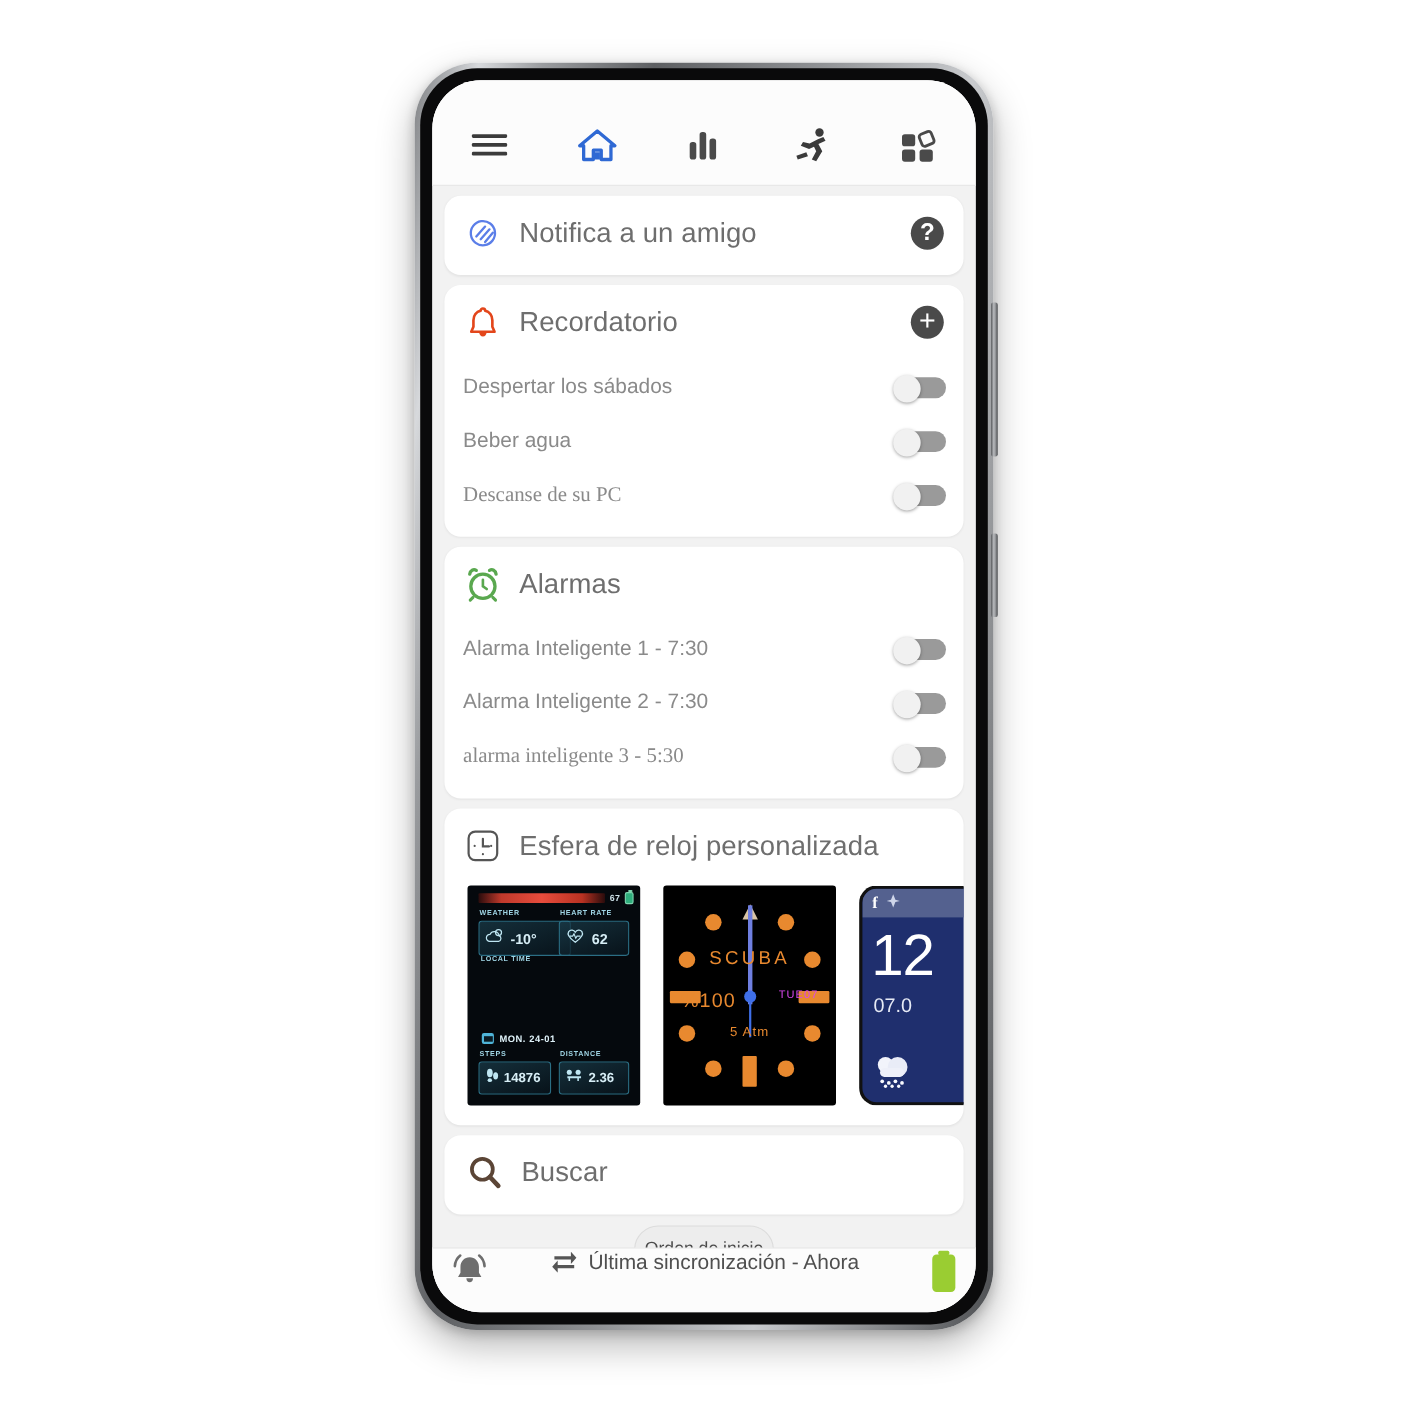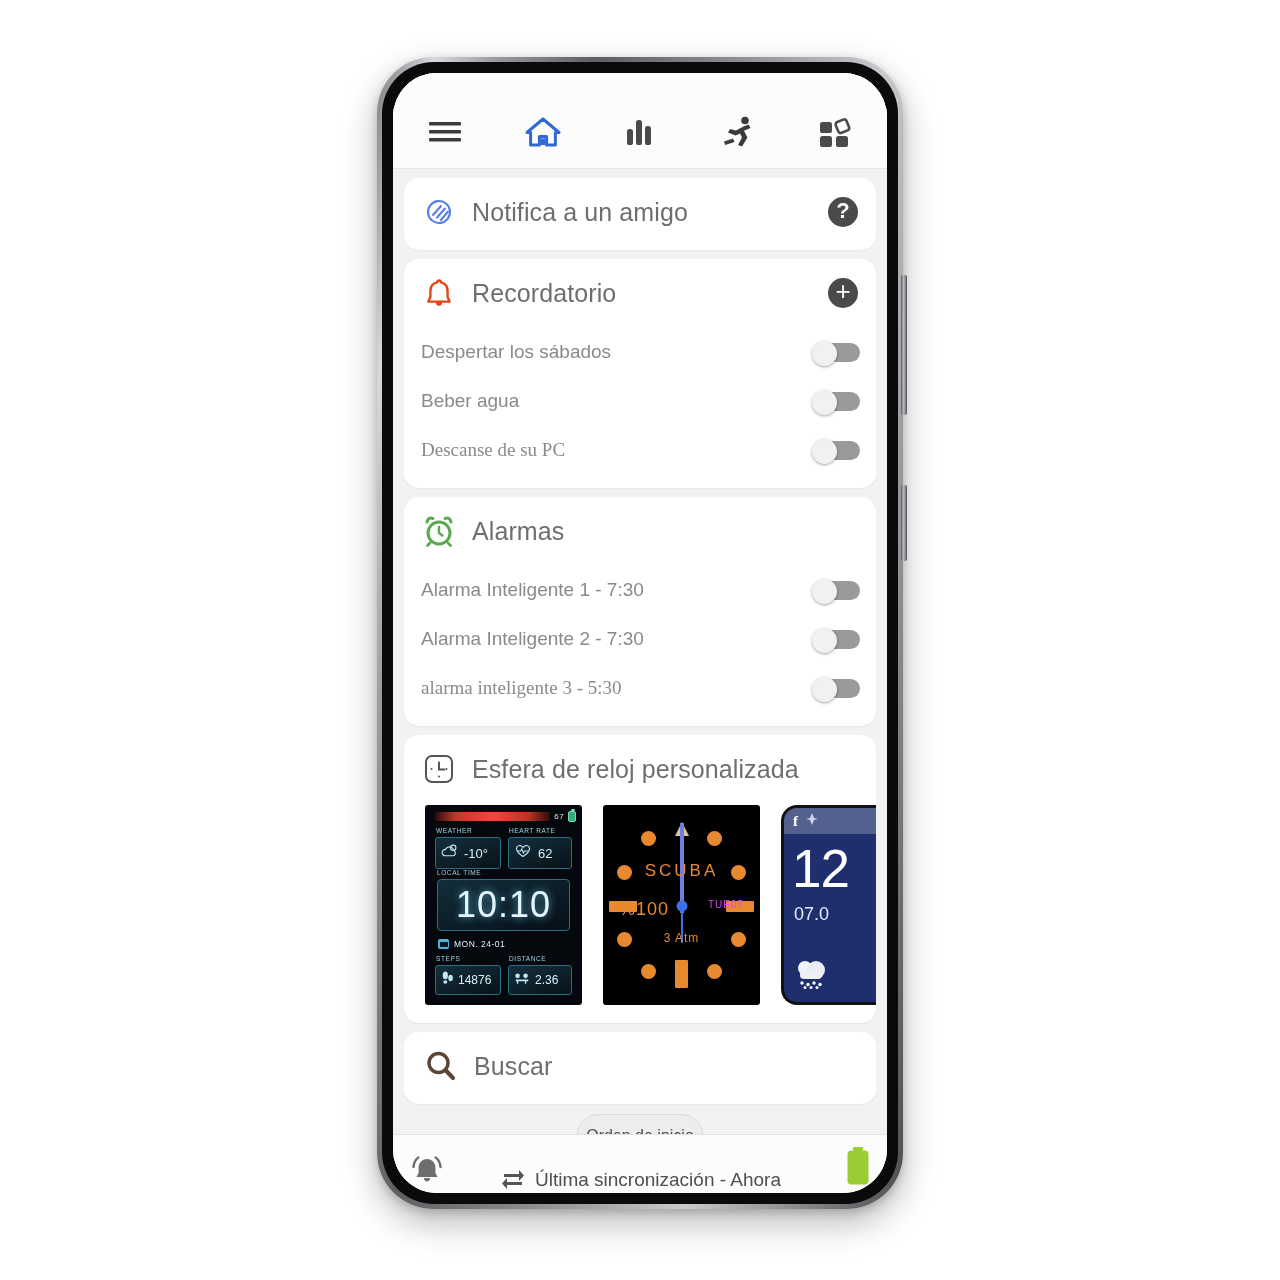--- a/index.html
+++ b/index.html
@@ -189,21 +189,21 @@
     flex: 0 0 auto;
     width: 157px; height: 200px;
     border-radius: 3px;
     background: #000;
     position: relative;
     overflow: hidden;
     cursor: pointer;
   }
 
   
-  .f1 { background:#05090d; font-family:"Liberation Sans", sans-serif; }
+  .f1 { background:#05090d; font-family:"Liberation Sans", sans-serif;font-weight:bold; }
   .f1 .f-top {
     position:absolute; top:6px; left:10px; right:6px; height:11px;
     display:flex; align-items:center; gap:4px;
   }
   .f1 .redbar {
     flex:1 1 auto; height:9px;
     background: linear-gradient(90deg,#2a0c0c,#c0392b 18%, #e74c3c 50%, #b93222 82%, #2a0c0c);
     border-radius:1px;
     position:relative;
   }
@@ -344,21 +344,21 @@
     font-size:16px; color:#4b4b4b;
     cursor:pointer;
   }
 
   
   #bottombar {
     flex: 0 0 auto;
     height: 59px;
     background:#fcfcfc;
     border-top:1px solid #e3e3e3;
-    display:flex; align-items:flex-end;
+    display:flex; align-items:flex-start;
     padding: 0 14px 0 14px;
     justify-content:space-between;
   }
   #sync-wrap {
     display:flex; align-items:center; gap:10px;
     margin-left: -8px;
   }
   #sync-text { font-size:19px; color:#4f4f4f; white-space:nowrap; }
 </style>
 </head>
@@ -548,21 +548,21 @@
                     <span class="redbar">
                         <span></span>
                       </span>
                     <span class="batt-num">67</span>
                     <span class="batt-ico"></span>
                   </div>
 
                   <span class="lbl" style="left:11px; top:22px;">WEATHER</span>
                   <span class="lbl" style="left:84px; top:22px;">HEART RATE</span>
 
-                  <div class="panel" style="left:10px; top:32px; width:66px; height:32px;">
+                  <div class="panel" style="left:10px; top:32px; width:84px; height:32px;">
                     <span style="margin-left:5px;">
                       <svg width="18" height="16" viewBox="0 0 22 20">
                         <circle cx="15" cy="6" r="3.4" fill="none" stroke="#bfe6f2" stroke-width="1.4"></circle>
                         <path d="M5 16 a4 4 0 0 1 0.4 -8 a5.4 5.4 0 0 1 10.2 1.5 a3.4 3.4 0 0 1 -0.6 6.5 Z" fill="none" stroke="#bfe6f2" stroke-width="1.4"></path>
                       </svg>
                     </span>
                     <span class="val" style="font-size:13px;margin-left:5px;">-10°</span>
                   </div>
 
                   <div class="panel" style="left:83px; top:32px; width:64px; height:32px;">
@@ -570,23 +570,20 @@
                       <svg width="18" height="16" viewBox="0 0 22 20">
                         <path d="M11 17 C3 11.5 1.5 8 3.5 5 C5.6 2 9.4 3 11 5.6 C12.6 3 16.4 2 18.5 5 C20.5 8 19 11.5 11 17 Z" fill="none" stroke="#bfe6f2" stroke-width="1.5"></path>
                         <path d="M4.5 10 L8 10 L9.5 7.5 L11.5 12.5 L13 10 L17 10" fill="none" stroke="#bfe6f2" stroke-width="1.3"></path>
                       </svg>
                     </span>
                     <span class="val" style="font-size:13px;margin-left:6px;">62</span>
                   </div>
 
                   <span class="lbl" style="left:12px; top:64px;">LOCAL TIME</span>
 
-                  <div class="bigtime">
-                    <span class="t">10:10</span>
-                  </div>
 
                   <div class="dateline">
                     <span class="cal"></span>
                     <span>MON. 24-01</span>
                   </div>
 
                   <span class="lbl" style="left:11px; top:150px;">STEPS</span>
                   <span class="lbl" style="left:84px; top:150px;">DISTANCE</span>
 
                   <div class="panel" style="left:10px; top:160px; width:66px; height:30px;">
@@ -627,21 +624,21 @@
                   <span class="bar" style="left:72px;  top:155px; width:13px; height:28px;"></span>
 
                   <span class="taper"></span>
                   <span class="hand-min"></span>
                   <span class="hand-sec"></span>
                   <span class="pivot"></span>
 
                   <span class="scuba">SCUBA</span>
                   <span class="pct">%100</span>
                   <span class="day">TUE07</span>
-                  <span class="atm">3 Atm</span>
+                  <span class="atm">5 Atm</span>
                 </div>
 
                 <div class="face f3">
                   <div class="statusbar">
                     <span class="fb">f</span>
                     <span>
                       <svg width="14" height="14" viewBox="0 0 14 14">
                         <path d="M7 1 L9 6 L13 7 L9 8 L7 13 L5 8 L1 7 L5 6 Z" fill="#cfd6ea"></path>
                       </svg>
                     </span>

